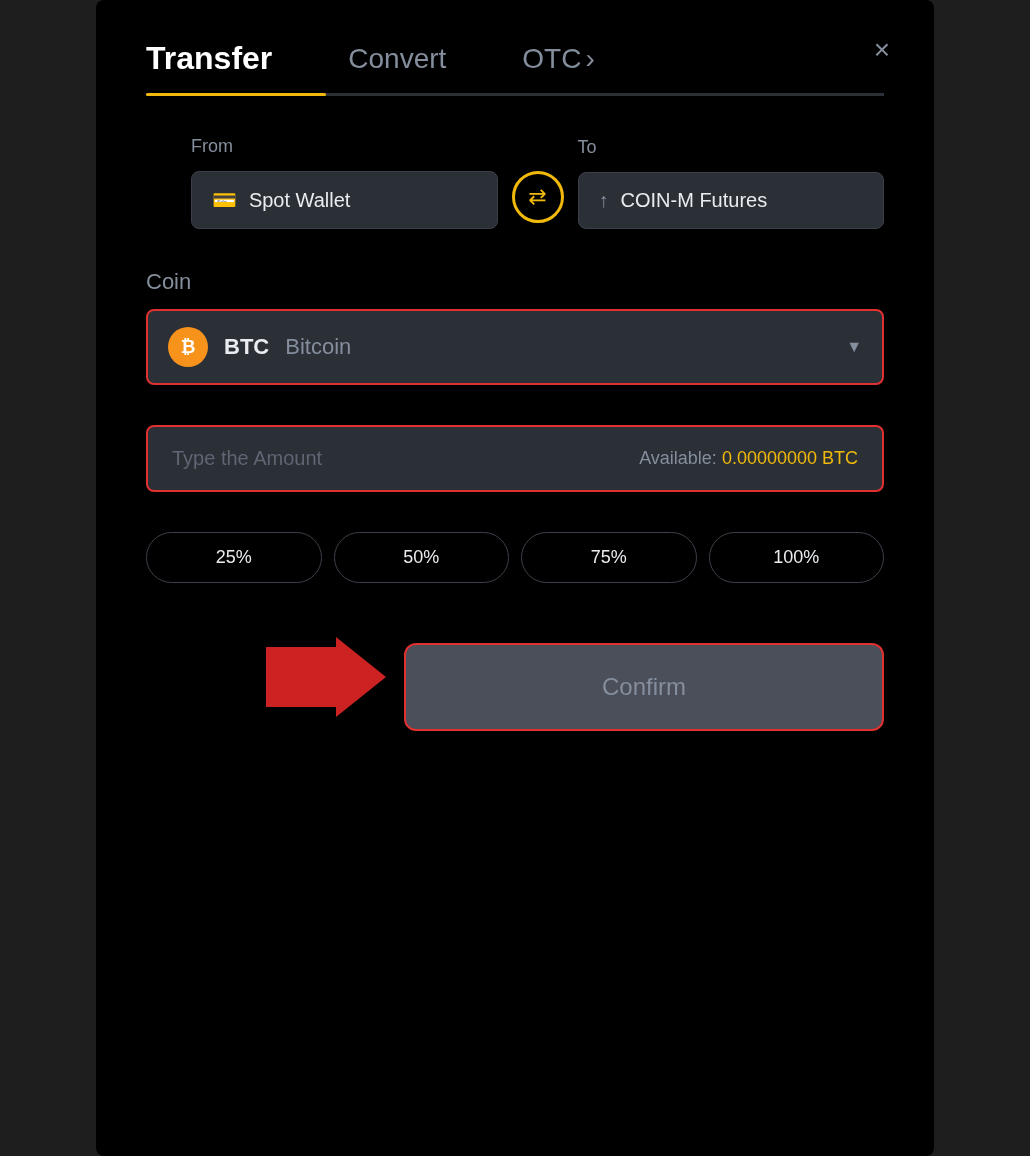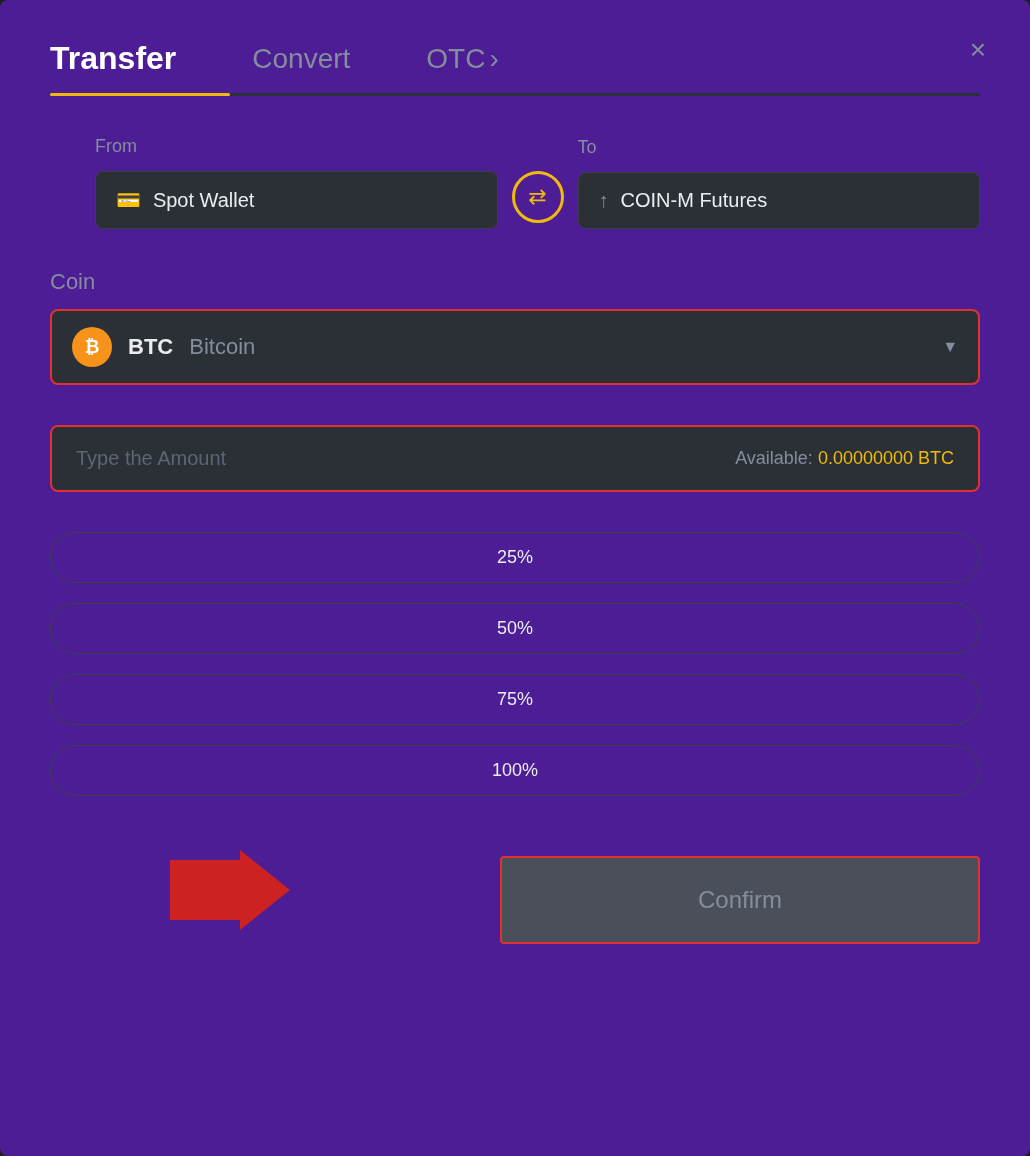--- a/index.html
+++ b/index.html
@@ -11,22 +11,22 @@
     body {
       background: #1e1e1e;
       display: flex;
       justify-content: center;
       align-items: center;
       min-height: 100vh;
       font-family: -apple-system, BlinkMacSystemFont, 'Segoe UI', sans-serif;
     }
 
     .modal {
-      background: #4c1d95;
-      width: 1030px;
+      background: #000000;
+      width: 838px;
       min-height: 1156px;
       border-radius: 8px;
       position: relative;
       padding: 40px 50px 60px 50px;
     }
 
     
     .header {
       display: flex;
       align-items: center;
@@ -251,23 +251,22 @@
       color: #848e9c;
     }
 
     .available-value {
       color: #f0b90b;
     }
 
     
     .percent-row {
       display: flex;
-      gap: 20px;
+      gap: 12px;
       margin-bottom: 60px;
-      flex-direction: column;
     }
 
     .percent-btn {
       flex: 1;
       background: transparent;
       border: 1px solid #3c4049;
       border-radius: 30px;
       padding: 14px 0;
       color: #eaecef;
       font-size: 18px;
@@ -288,21 +287,21 @@
       position: absolute;
       left: 120px;
       bottom: 10px;
     }
 
     .confirm-btn {
       width: 480px;
       padding: 28px 0;
       background: #4a4f5a;
       border: 2px solid #e03131;
-      border-radius: 4px;
+      border-radius: 12px;
       color: #848e9c;
       font-size: 24px;
       font-weight: 500;
       cursor: not-allowed;
       text-align: center;
     }
 
     
     .arrow-svg {
       width: 120px;

